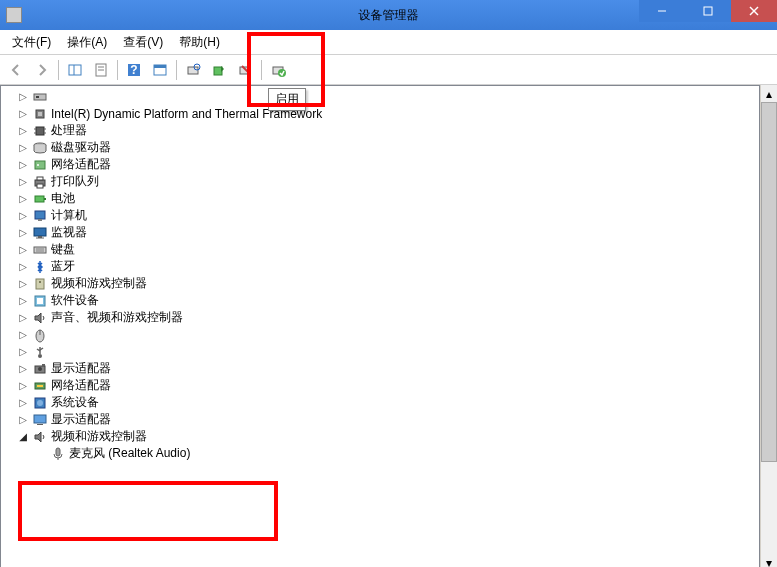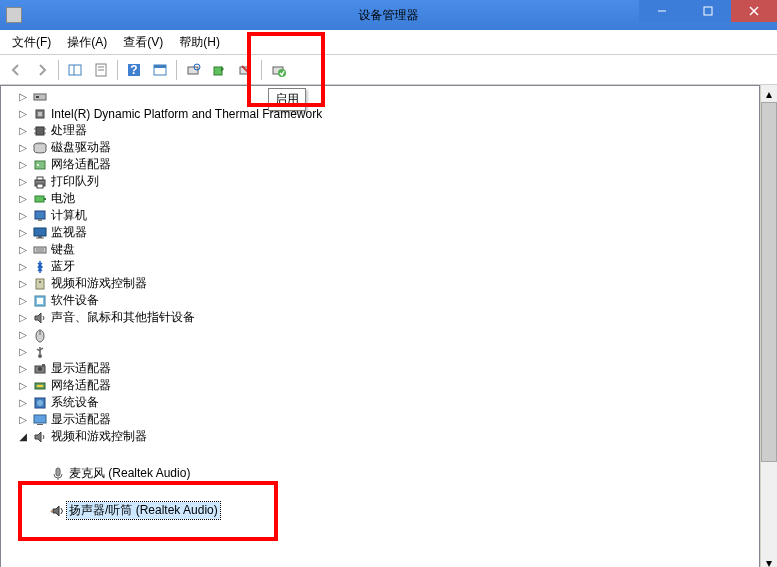--- a/index.html
+++ b/index.html
@@ -31,21 +31,21 @@
 .content { position:relative; height:486px; overflow:hidden; display:flex; }
 .tree { flex:1; background:#fff; border:1px solid #828790; margin:0 0 0 0; overflow:auto; padding:2px 0; }
 .node { display:flex; align-items:center; height:17px; cursor:pointer; white-space:nowrap; }
 .node.selected .lbl { background:#cde8ff; outline:1px dotted #000; }
 .node .arrow { width:16px; display:flex; align-items:center; justify-content:center; color:#595959; font-size:10px; }
 .node .arrow.expanded { color:#262626; }
 .node .ico { width:18px; height:16px; display:flex; align-items:center; justify-content:center; }
 .node .ico svg { width:16px; height:16px; }
 .node .lbl { padding:0 2px; }
 .pad0 { padding-left:14px; }
-.pad1 { padding-left:32px;margin-top:20px; }
+.pad1 { padding-left:32px; }
 
 .scrollbar-v { width:17px; background:#f0f0f0; border-left:1px solid #d4d0c8; display:flex; flex-direction:column; }
 .scrollbar-v .sbtn { height:17px; background:#f0f0f0; display:flex; align-items:center; justify-content:center; cursor:pointer; }
 .scrollbar-v .strack { flex:1; position:relative; }
 .scrollbar-v .sthumb { position:absolute; left:0; right:0; top:0; height:360px; background:#cdcdcd; border:1px solid #a6a6a6; cursor:pointer; }
 </style>
 </head>
 <body>
 
 <div class="titlebar">
@@ -284,21 +284,21 @@
         <span class="lbl">软件设备</span>
       </div>
       <div class="node pad0">
         <span class="arrow">▷</span>
         <span class="ico">
           <svg>
             <path d="M3 6 L6 6 L9 3 L9 13 L6 10 L3 10 Z" fill="#808080" stroke="#404040"></path>
             <path d="M11 6 Q13 8 11 10" fill="none" stroke="#404040"></path>
           </svg>
         </span>
-        <span class="lbl">声音、鼠标和其他指针设备</span>
+        <span class="lbl">声音、视频和游戏控制器</span>
       </div>
       <div class="node pad0">
         <span class="arrow">▷</span>
         <span class="ico">
           <svg>
             <ellipse cx="8" cy="9" rx="4" ry="6" fill="#d0d0d0" stroke="#606060"></ellipse>
             <line x1="8" y1="3" x2="8" y2="8" stroke="#606060"></line>
           </svg>
         </span>
       </div>
@@ -368,31 +368,20 @@
         <span class="arrow"></span>
         <span class="ico">
           <svg>
             <rect x="6" y="2" width="4" height="8" rx="2" fill="#a0a0a0" stroke="#606060"></rect>
             <path d="M4 8 Q4 12 8 12 Q12 12 12 8" fill="none" stroke="#606060"></path>
             <line x1="8" y1="12" x2="8" y2="14" stroke="#606060"></line>
           </svg>
         </span>
         <span class="lbl">麦克风 (Realtek Audio)</span>
       </div>
-      <div class="node pad1 selected">
-        <span class="arrow"></span>
-        <span class="ico">
-          <svg>
-            <path d="M3 6 L6 6 L9 3 L9 13 L6 10 L3 10 Z" fill="#707070" stroke="#303030"></path>
-            <path d="M11 5 Q14 8 11 11" fill="none" stroke="#303030"></path>
-            <path d="M2 8 L1 9" stroke="#c08040" stroke-width="2"></path>
-          </svg>
-        </span>
-        <span class="lbl">扬声器/听筒 (Realtek Audio)</span>
-      </div>
     </div>
   <div class="scrollbar-v">
     <div class="sbtn">▴</div>
     <div class="strack">
         <div class="sthumb"></div>
       </div>
     <div class="sbtn">▾</div>
   </div>
 </div>
 

